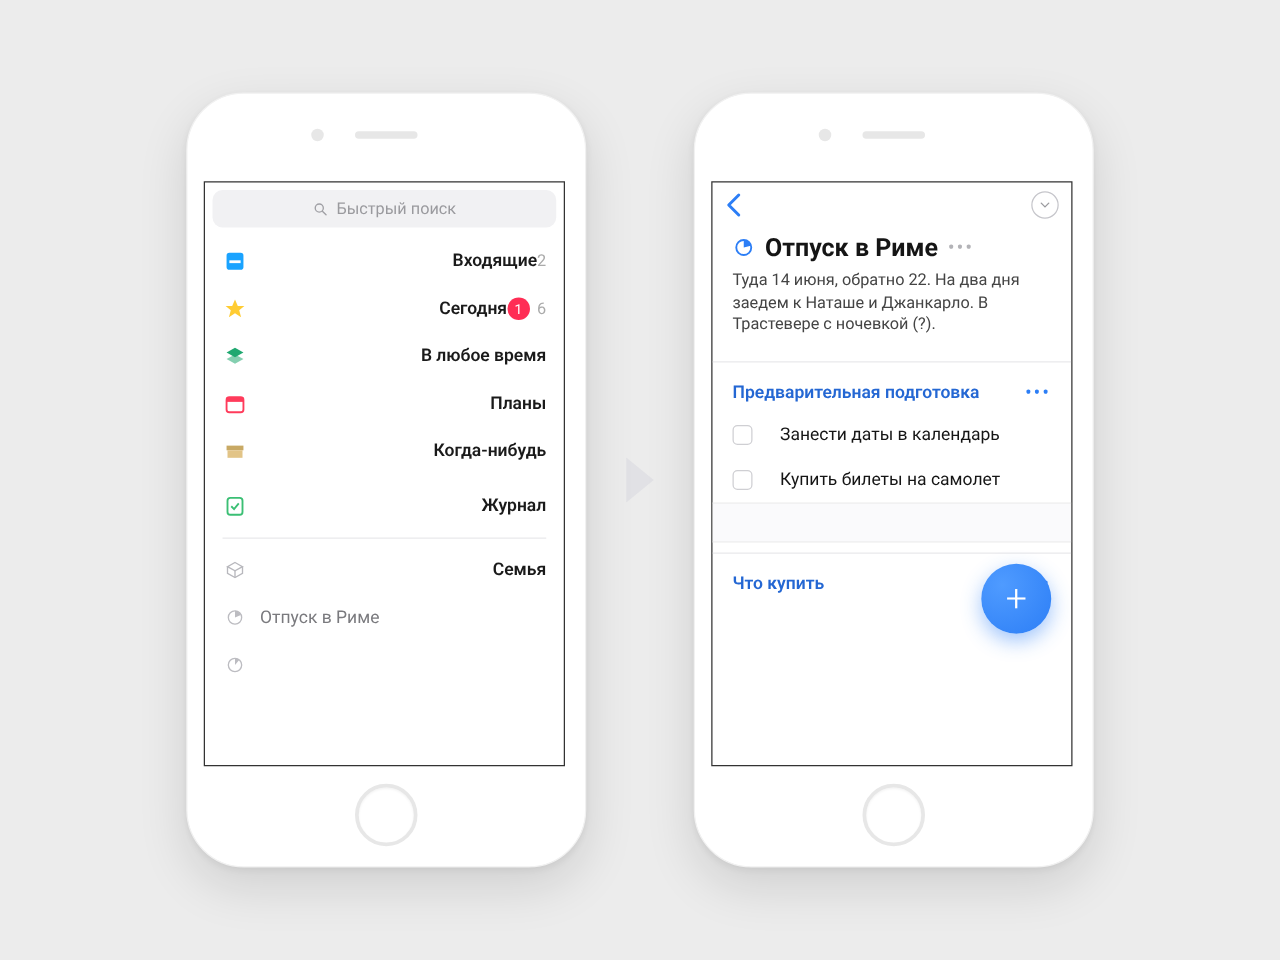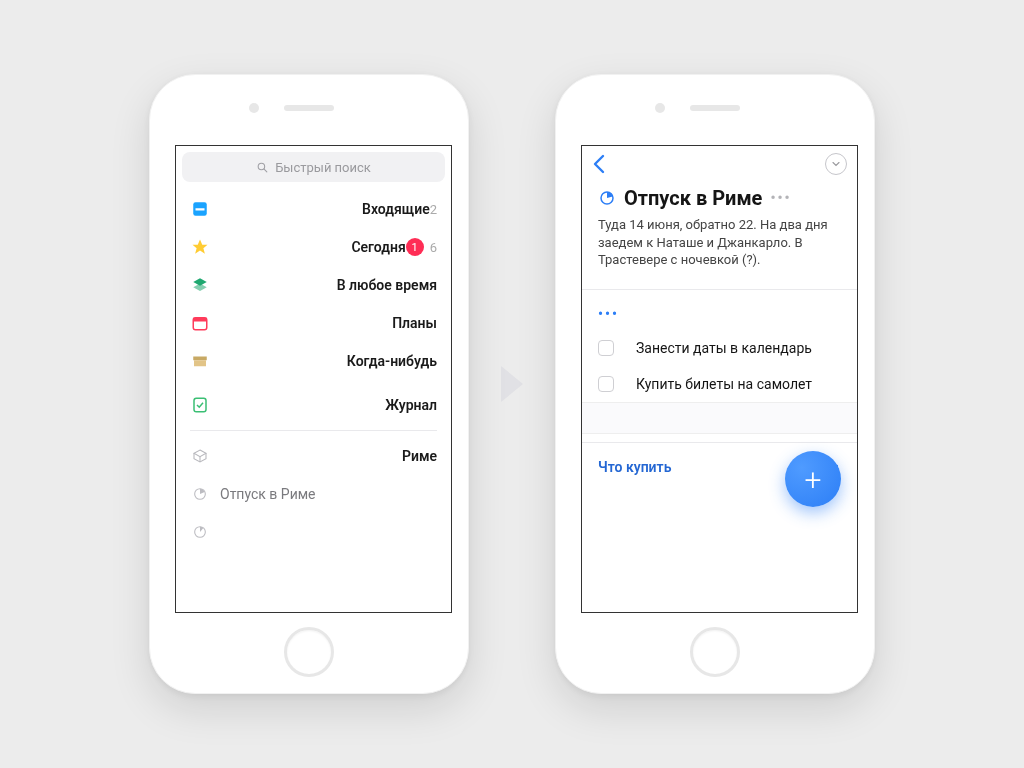--- a/index.html
+++ b/index.html
@@ -6,21 +6,21 @@
   html, body { width: 1024px; height: 768px; }
   body {
     background: #ececec;
     font-family: -apple-system, BlinkMacSystemFont, "Segoe UI", Roboto, Helvetica, Arial, sans-serif;
     font-size: 14px; color: #151515;
     display: flex; align-items: center; justify-content: center; gap: 30px;
   }
   .phone {
     width: 320px; height: 620px; background: #fff; border-radius: 46px;
     box-shadow: 0 15px 40px rgba(0,0,0,0.12), 0 2px 6px rgba(0,0,0,0.06);
-    position: relative; padding: 70px 16px 80px 25px;
+    position: relative; padding: 70px 16px 80px 13px;
     border: 1px solid #f1f1f1;
   }
   .speaker {
     position: absolute; top: 30px; left: 50%; transform: translateX(-50%);
     width: 50px; height: 6px; background: #e7e7e7; border-radius: 3px;
   }
   .camera {
     position: absolute; top: 28px; left: calc(50% - 60px);
     width: 10px; height: 10px; background: #e7e7e7; border-radius: 50%;
   }
@@ -186,21 +186,21 @@
       <div class="sep"></div>
 
       <div class="row">
         <span class="icon">
           <svg width="16" height="16" viewBox="0 0 24 24">
               <polygon points="12,3 21,8 12,13 3,8" fill="none" stroke="#b8b8bd" stroke-width="1.6"></polygon>
               <polyline points="3,8 3,16 12,21 21,16 21,8" fill="none" stroke="#b8b8bd" stroke-width="1.6"></polyline>
               <line x1="12" y1="13" x2="12" y2="21" stroke="#b8b8bd" stroke-width="1.6"></line>
             </svg>
         </span>
-        <span class="label bold">Риме</span>
+        <span class="label bold">Семья</span>
       </div>
 
       <div class="row muted">
         <span class="icon">
           <svg width="16" height="16" viewBox="0 0 24 24">
               <circle cx="12" cy="12" r="8" fill="none" stroke="#bcbcc1" stroke-width="1.6"></circle>
               <path d="M12 12 L12 4 A8 8 0 0 1 19 9 Z" fill="#bcbcc1"></path>
             </svg>
         </span>
         <span class="label">Отпуск в Риме</span>
@@ -254,20 +254,21 @@
         </span>
         <span>Отпуск в Риме</span>
         <span class="dots">•••</span>
       </div>
       <div class="proj-desc">Туда 14 июня, обратно 22. На два дня заедем к Наташе и Джанкарло. В Трастевере с ночевкой (?).</div>
     </div>
 
     <div class="sepfull"></div>
 
     <div class="section-h">
+      <span>Предварительная подготовка</span>
       <span class="hdots">•••</span>
     </div>
 
     <div class="task">
       <span class="box"></span>
       <span>Занести даты в календарь</span>
     </div>
     <div class="task">
       <span class="box"></span>
       <span>Купить билеты на самолет</span>

